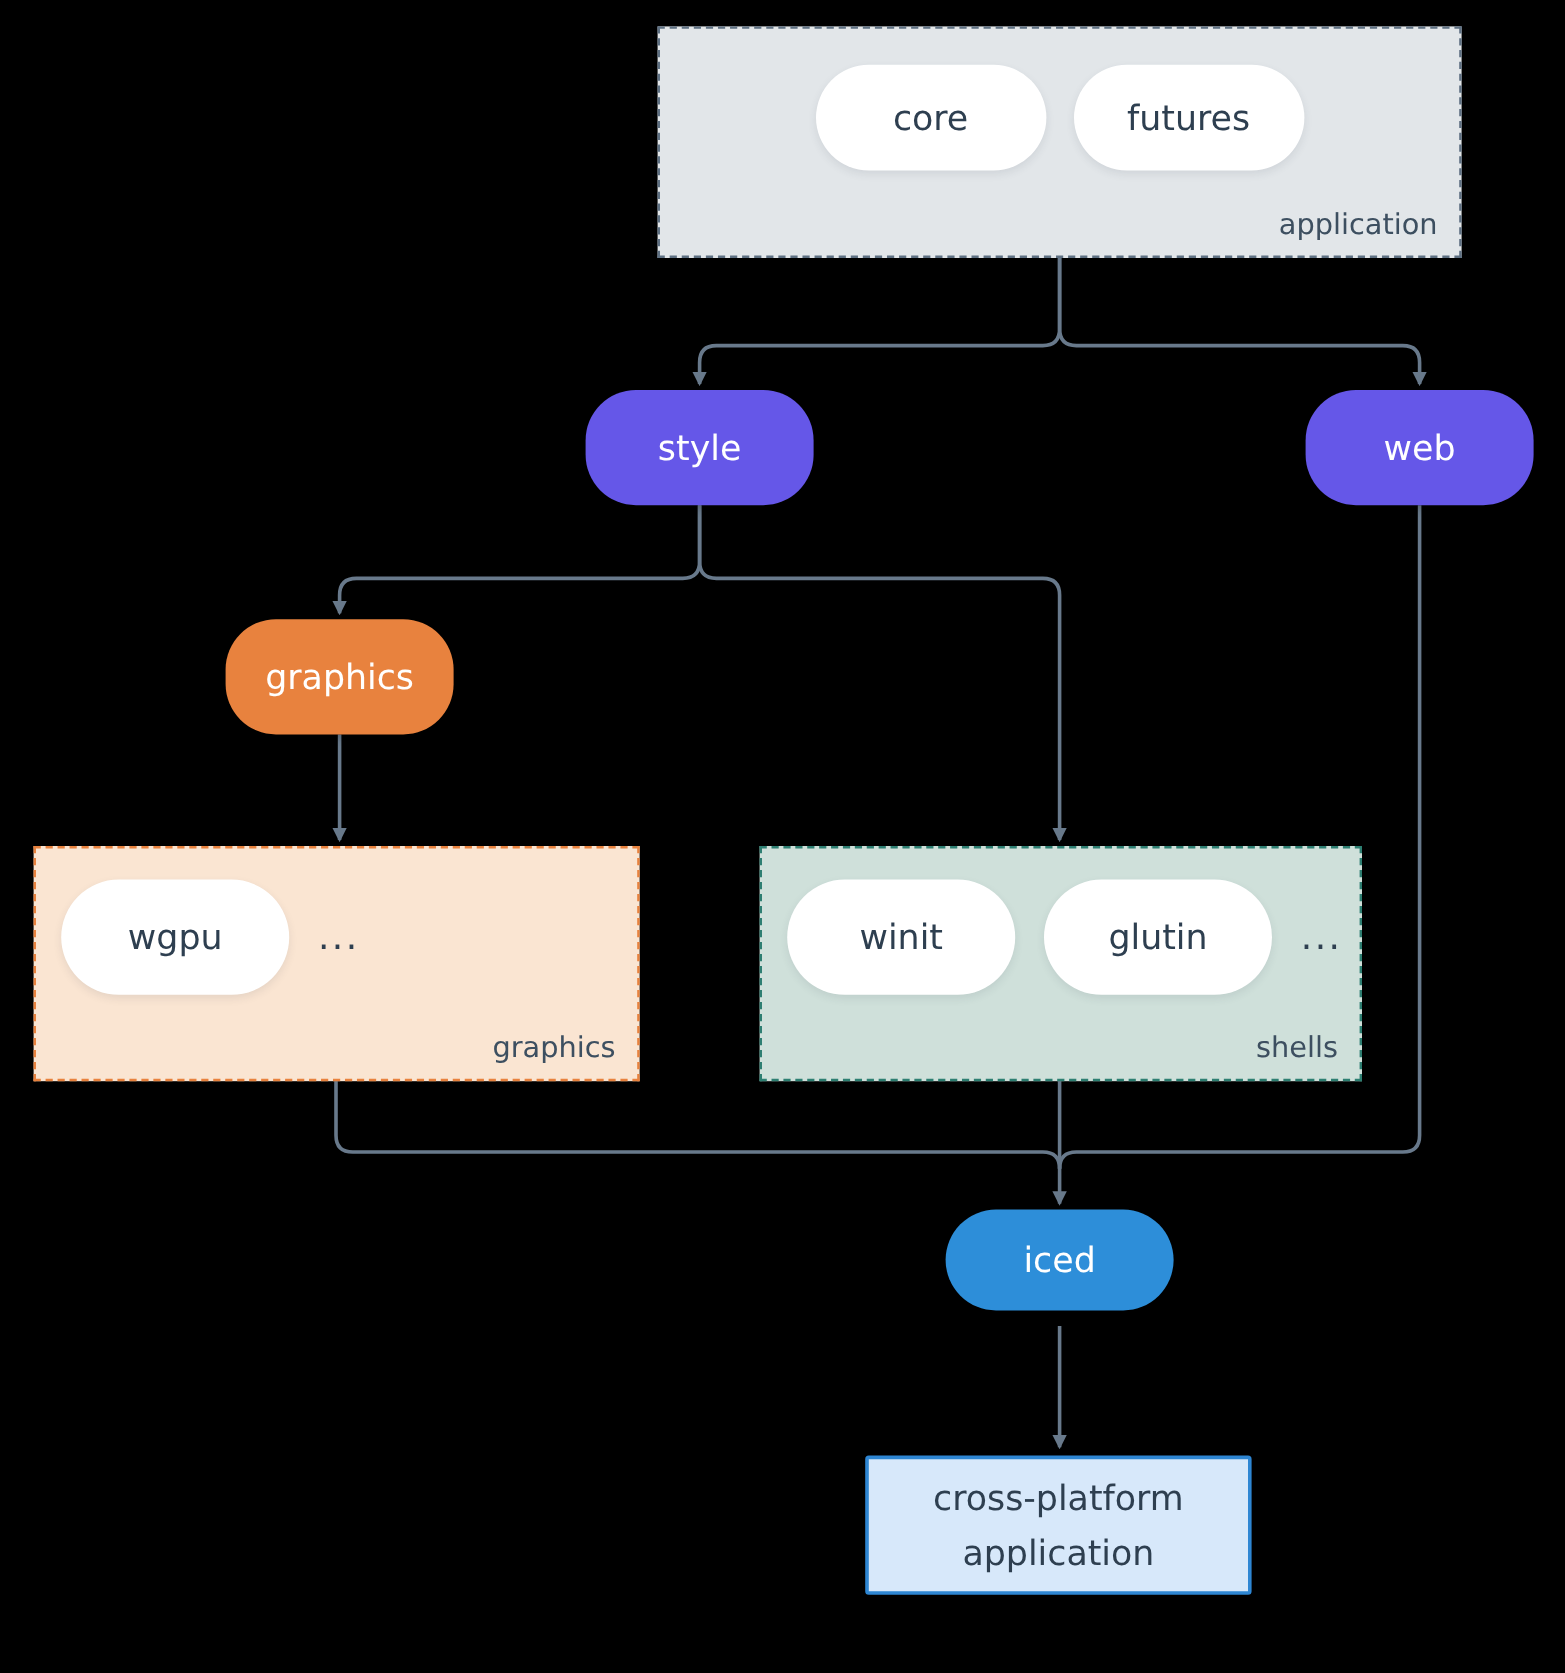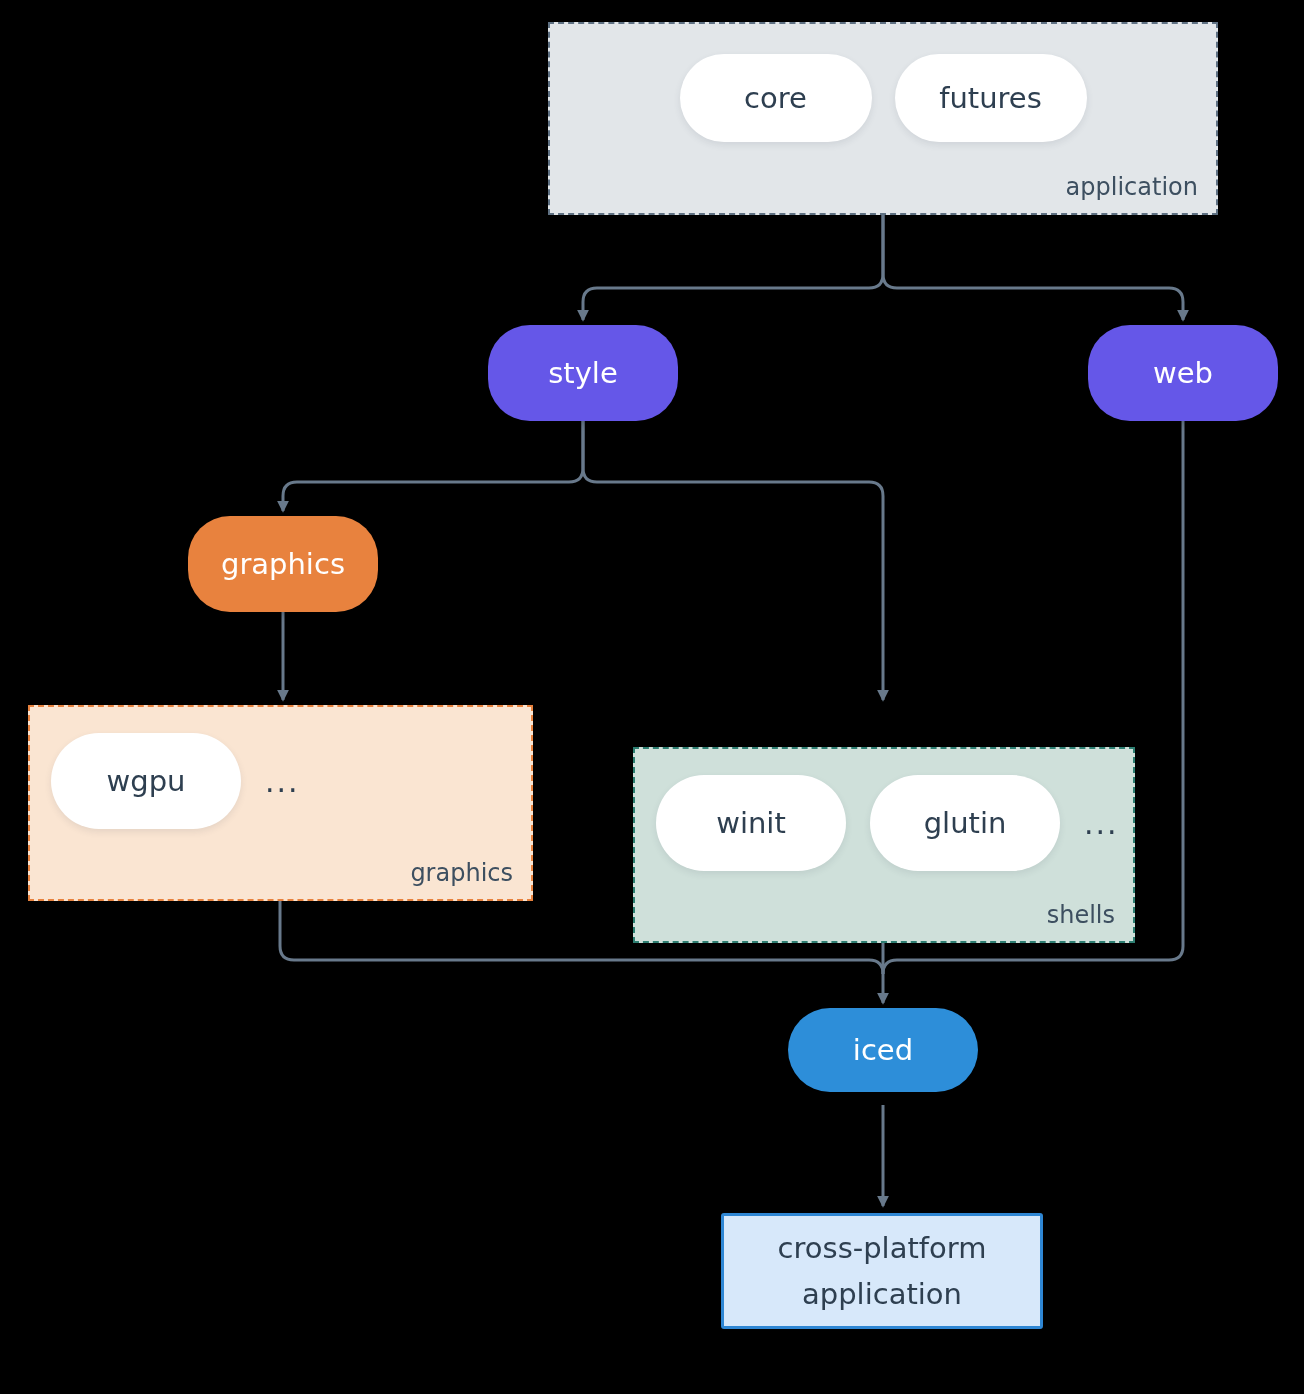--- a/index.html
+++ b/index.html
@@ -27,21 +27,21 @@
     left: 548px; top: 22px; width: 670px; height: 193px;
     background: var(--group_foundations_fill, #e2e6e9);
     border-color: var(--group_foundations_border, #5f7183);
   }
   .group-renderers {
     left: 28px; top: 705px; width: 505px; height: 196px;
     background: var(--renderers_fill, #fae5d2);
     border-color: var(--orange, #e8823e);
   }
   .group-shells {
-    left: 633px; top: 747px; width: 502px; height: 196px;
+    left: 633px; top: 705px; width: 502px; height: 196px;
     background: var(--shells_fill, #cfe0da);
     border-color: var(--shells_border, #2e7f72);
   }
   .pill-row { position: absolute; left: 0; top: 30px; width: 100%; display: flex; justify-content: center; align-items: center; gap: 23px; }
   .group-renderers .pill-row, .group-shells .pill-row { top: 26px; justify-content: flex-start; padding-left: 21px; gap: 24px; }
 
   .pill-white {
     width: 192px; height: 88px;
     background: var(--white_pill, #ffffff);
     border-radius: 48px;

